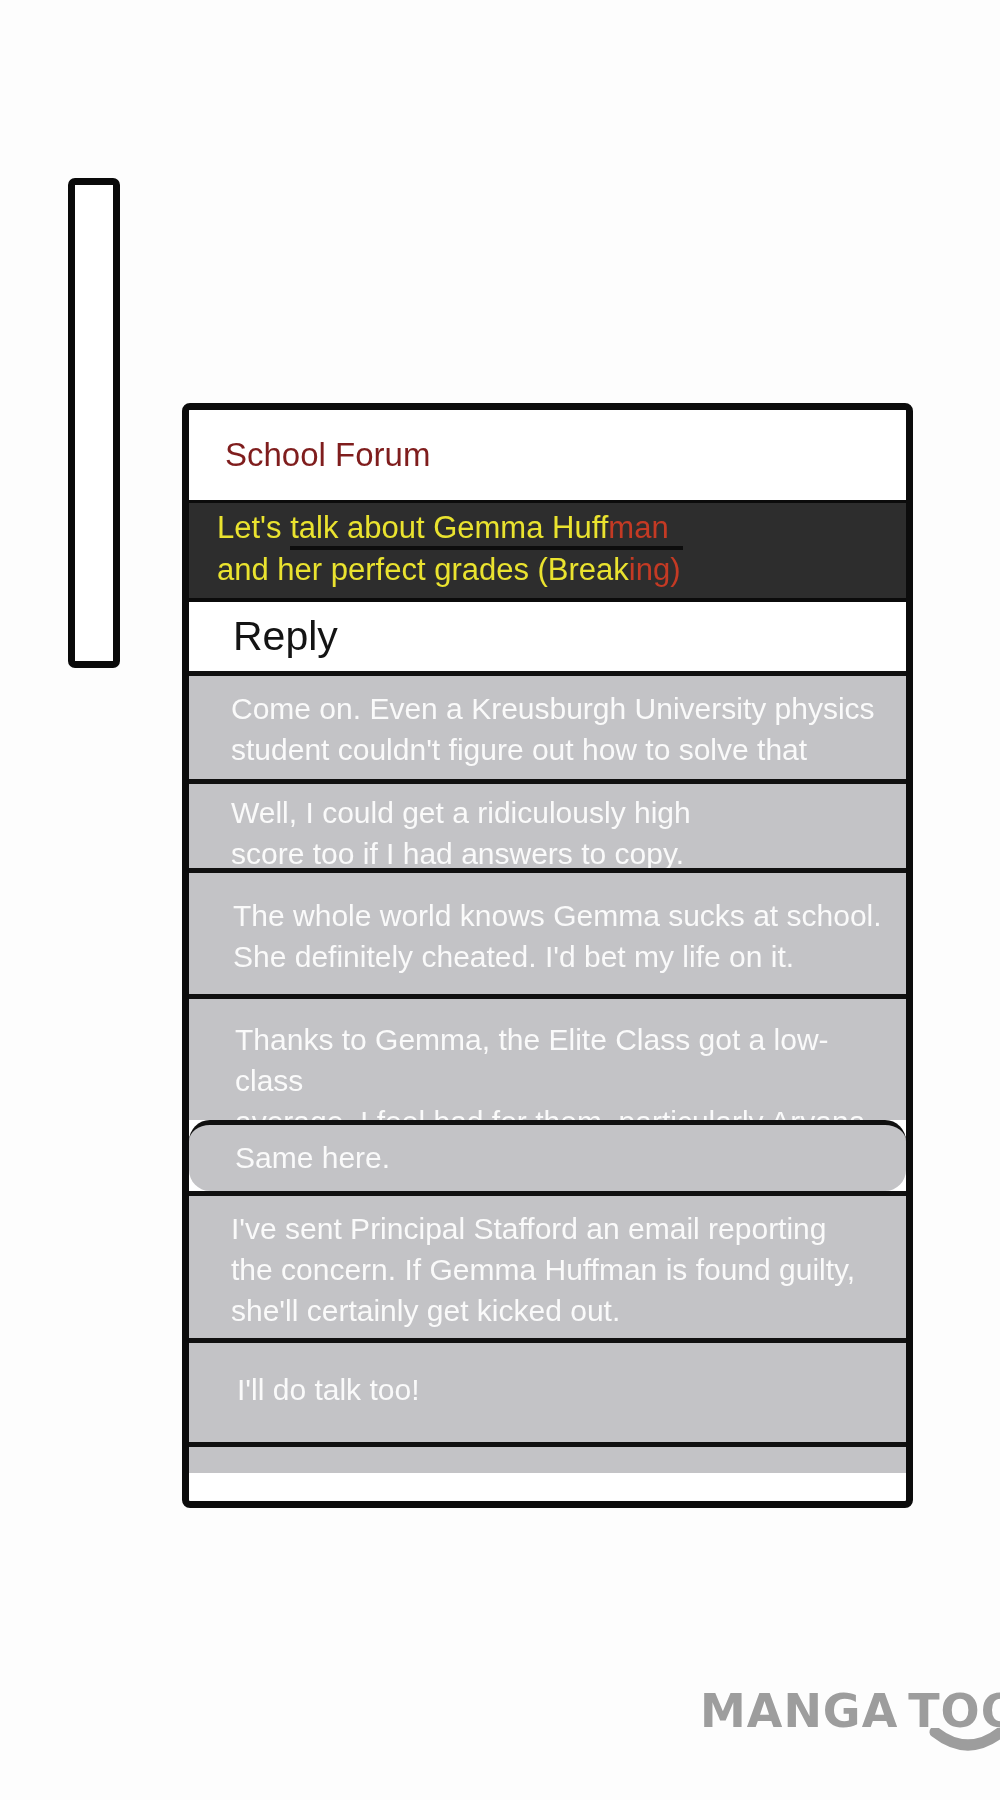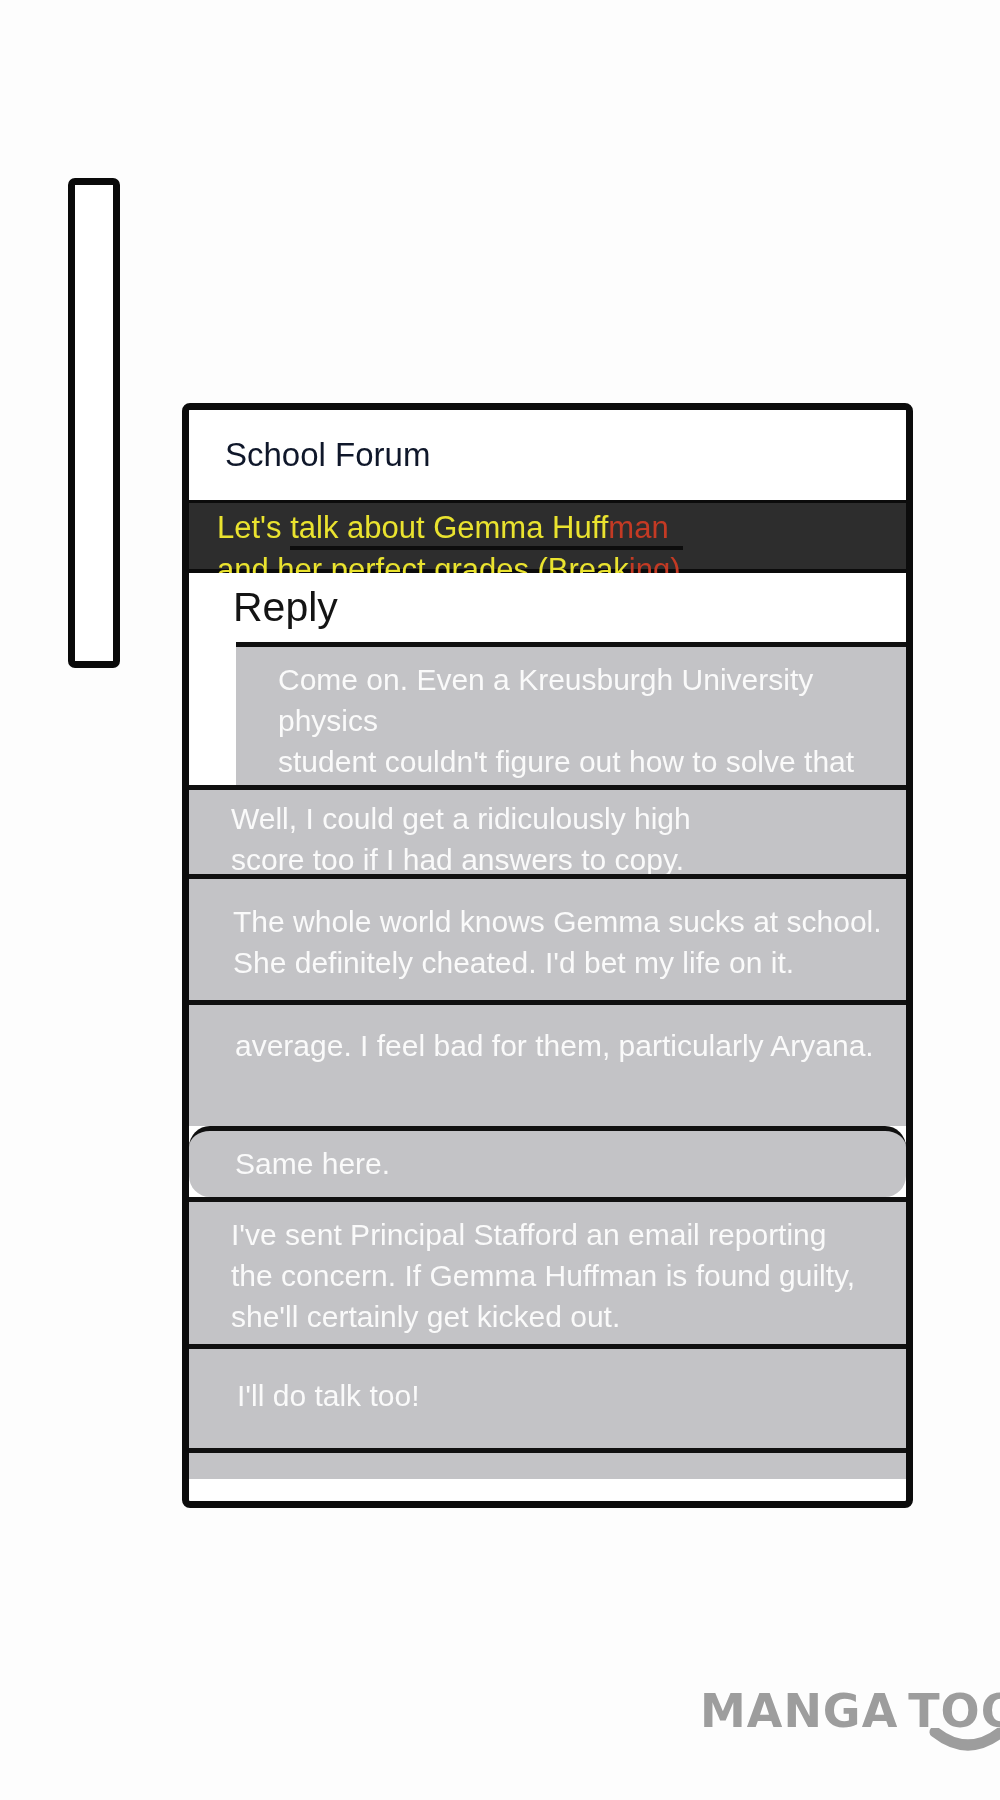--- a/index.html
+++ b/index.html
@@ -44,26 +44,26 @@
     flex-direction: column;
   }
 
   .forum-header {
     height: 90px;
     background: #ffffff;
     display: flex;
     align-items: center;
     padding-left: 36px;
     font-size: 33px;
-    color: #0f172a;
+    color: #7f1d1d;
     flex: 0 0 auto;
   }
 
   .thread-title-bar {
-    height: 73px;
+    height: 102px;
     background: #2d2d2d;
     border-top: 3px solid #0b0b0b;
     border-bottom: 4px solid #0b0b0b;
     box-sizing: border-box;
     padding: 4px 10px 15px 28px;
     flex: 0 0 auto;
     cursor: pointer;
   }
   .thread-line {
     font-size: 31px;
@@ -100,21 +100,21 @@
     background: #c3c3c6;
     border-top: 5px solid #101010;
     padding-left: 42px;
     padding-right: 18px;
     color: #fafafa;
     font-size: 30px;
     line-height: 41px;
     flex: 0 0 auto;
     overflow: hidden;
   }
-  .comment-box:nth-child(1) { height: 143px; padding-top: 12px; margin-left: 47px; }
+  .comment-box:nth-child(1) { height: 108px; padding-top: 12px; }
   .comment-box:nth-child(2) { height: 89px;  padding-top: 8px;  }
   .comment-box:nth-child(3) { height: 126px; padding-top: 22px; padding-left: 44px; }
   .comment-box:nth-child(4) { height: 126px; padding-top: 20px; padding-left: 46px; }
   .comment-box:nth-child(5) { height: 71px;  padding-top: 12px; padding-left: 46px; border-radius: 21px; }
   .comment-box:nth-child(6) { height: 147px; padding-top: 12px; }
   .comment-box:nth-child(7) { height: 104px; padding-top: 26px; padding-left: 48px; }
   .comment-box:nth-child(8) { height: 31px; }
 
   
   .watermark {
@@ -162,20 +162,21 @@
       </div>
       <div class="comment-box">
         <div class="comment-line">Well, I could get a ridiculously high</div>
         <div class="comment-line">score too if I had answers to copy.</div>
       </div>
       <div class="comment-box">
         <div class="comment-line">The whole world knows Gemma sucks at school.</div>
         <div class="comment-line">She definitely cheated. I'd bet my life on it.</div>
       </div>
       <div class="comment-box">
+        <div class="comment-line">Thanks to Gemma, the Elite Class got a low-class</div>
         <div class="comment-line">average. I feel bad for them, particularly Aryana.</div>
       </div>
       <div class="comment-box">
         <div class="comment-line">Same here.</div>
       </div>
       <div class="comment-box">
         <div class="comment-line">I've sent Principal Stafford an email reporting</div>
         <div class="comment-line">the concern. If Gemma Huffman is found guilty,</div>
         <div class="comment-line">she'll certainly get kicked out.</div>
       </div>

